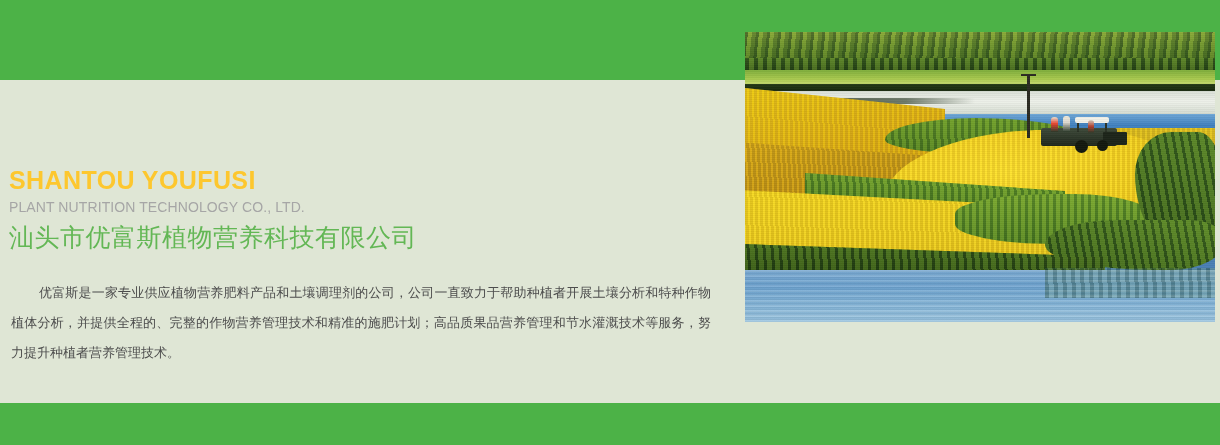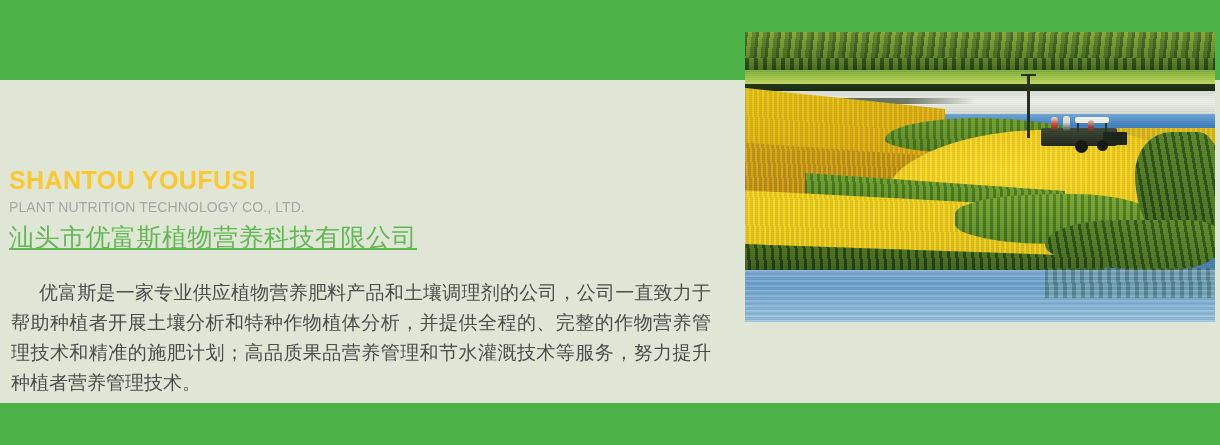--- a/index.html
+++ b/index.html
@@ -67,28 +67,27 @@
     line-height: 24px;
     white-space: nowrap;
   }
   .brand-cn {
     font-size: 25px;
     color: #63b755;
     line-height: 34px;
     letter-spacing: 0.5px;
     white-space: nowrap;
     margin-top: 1px;
-    text-decoration: underline;
   }
   .intro {
     position: absolute;
     left: 11px;
     top: 198px;
     width: 700px;
-    font-size: 19px;
+    font-size: 13px;
     line-height: 30px;
     color: #4d4d4d;
     text-align: justify;
     text-justify: inter-ideograph;
     text-indent: 28px;
   }
   
   .photo-wrap {
     position: absolute;
     left: 745px;

